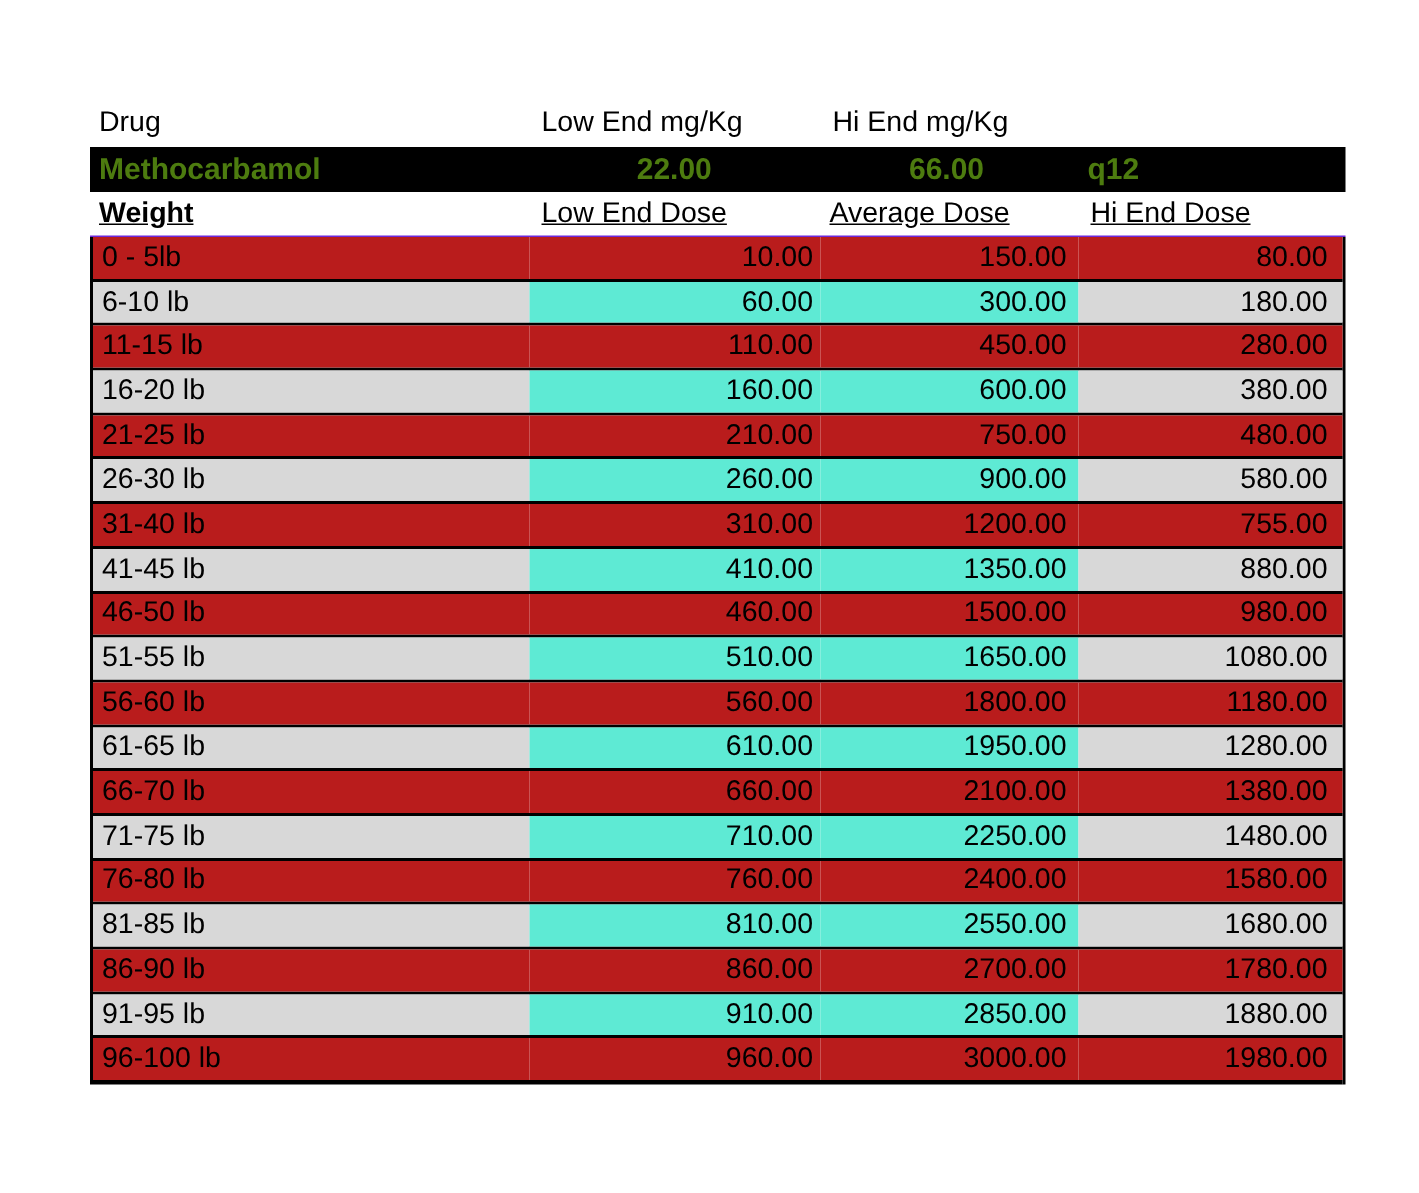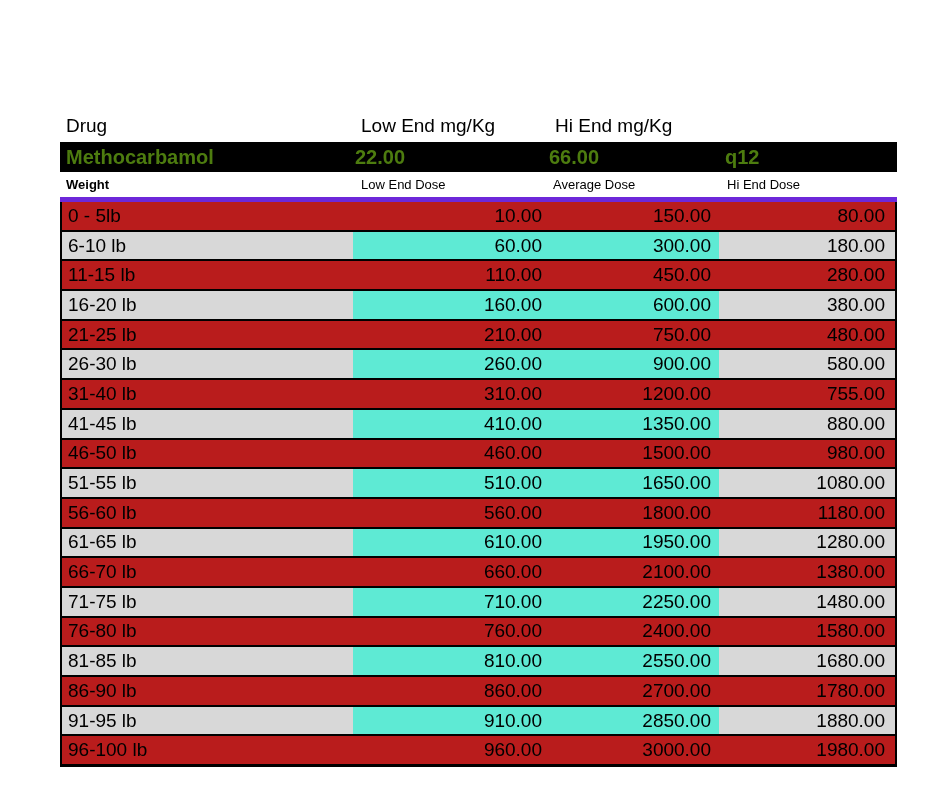--- a/index.html
+++ b/index.html
@@ -10,21 +10,20 @@
     background: #ffffff;
     font-family: "Liberation Sans", sans-serif;
     color: #000000;
     overflow: hidden;
   }
   .sheet {
     position: absolute;
     left: 60px;
     top: 65px;
     width: 837px;
-    margin-top: 44px;
   }
   .grid-row {
     display: grid;
     grid-template-columns: 295px 194px 172px 176px;
     align-items: center;
     box-sizing: border-box;
   }
   
   .drug-header-row {
     height: 33px;
@@ -34,28 +33,29 @@
   .drug-band {
     height: 30px;
     background: #000000;
     color: #4d7c0f;
     font-weight: bold;
     font-size: 20px;
   }
   
   .col-header-row {
     height: 30px;
-    font-size: 13px;
-    border-bottom: 5px solid #6d28d9;
+    font-size: 19px;
+    border-bottom: 1px solid #6d28d9;
+    text-decoration: underline;
   }
   .bold { font-weight: bold; }
   .cell { box-sizing: border-box; width: 100%; }
   .pad-l { padding-left: 6px; }
   .pad-l-sm { padding-left: 4px; }
-  .num { text-align: left; }
+  .num { text-align: center; }
   .num-low { padding-right: 5px; }
   .num-hi { padding-right: 8px; }
   .num-avg { padding-right: 10px; }
 
   
   .tbody {
     border-left: 2px solid #000000;
     border-right: 2px solid #000000;
     width: 837px;
     box-sizing: border-box;

